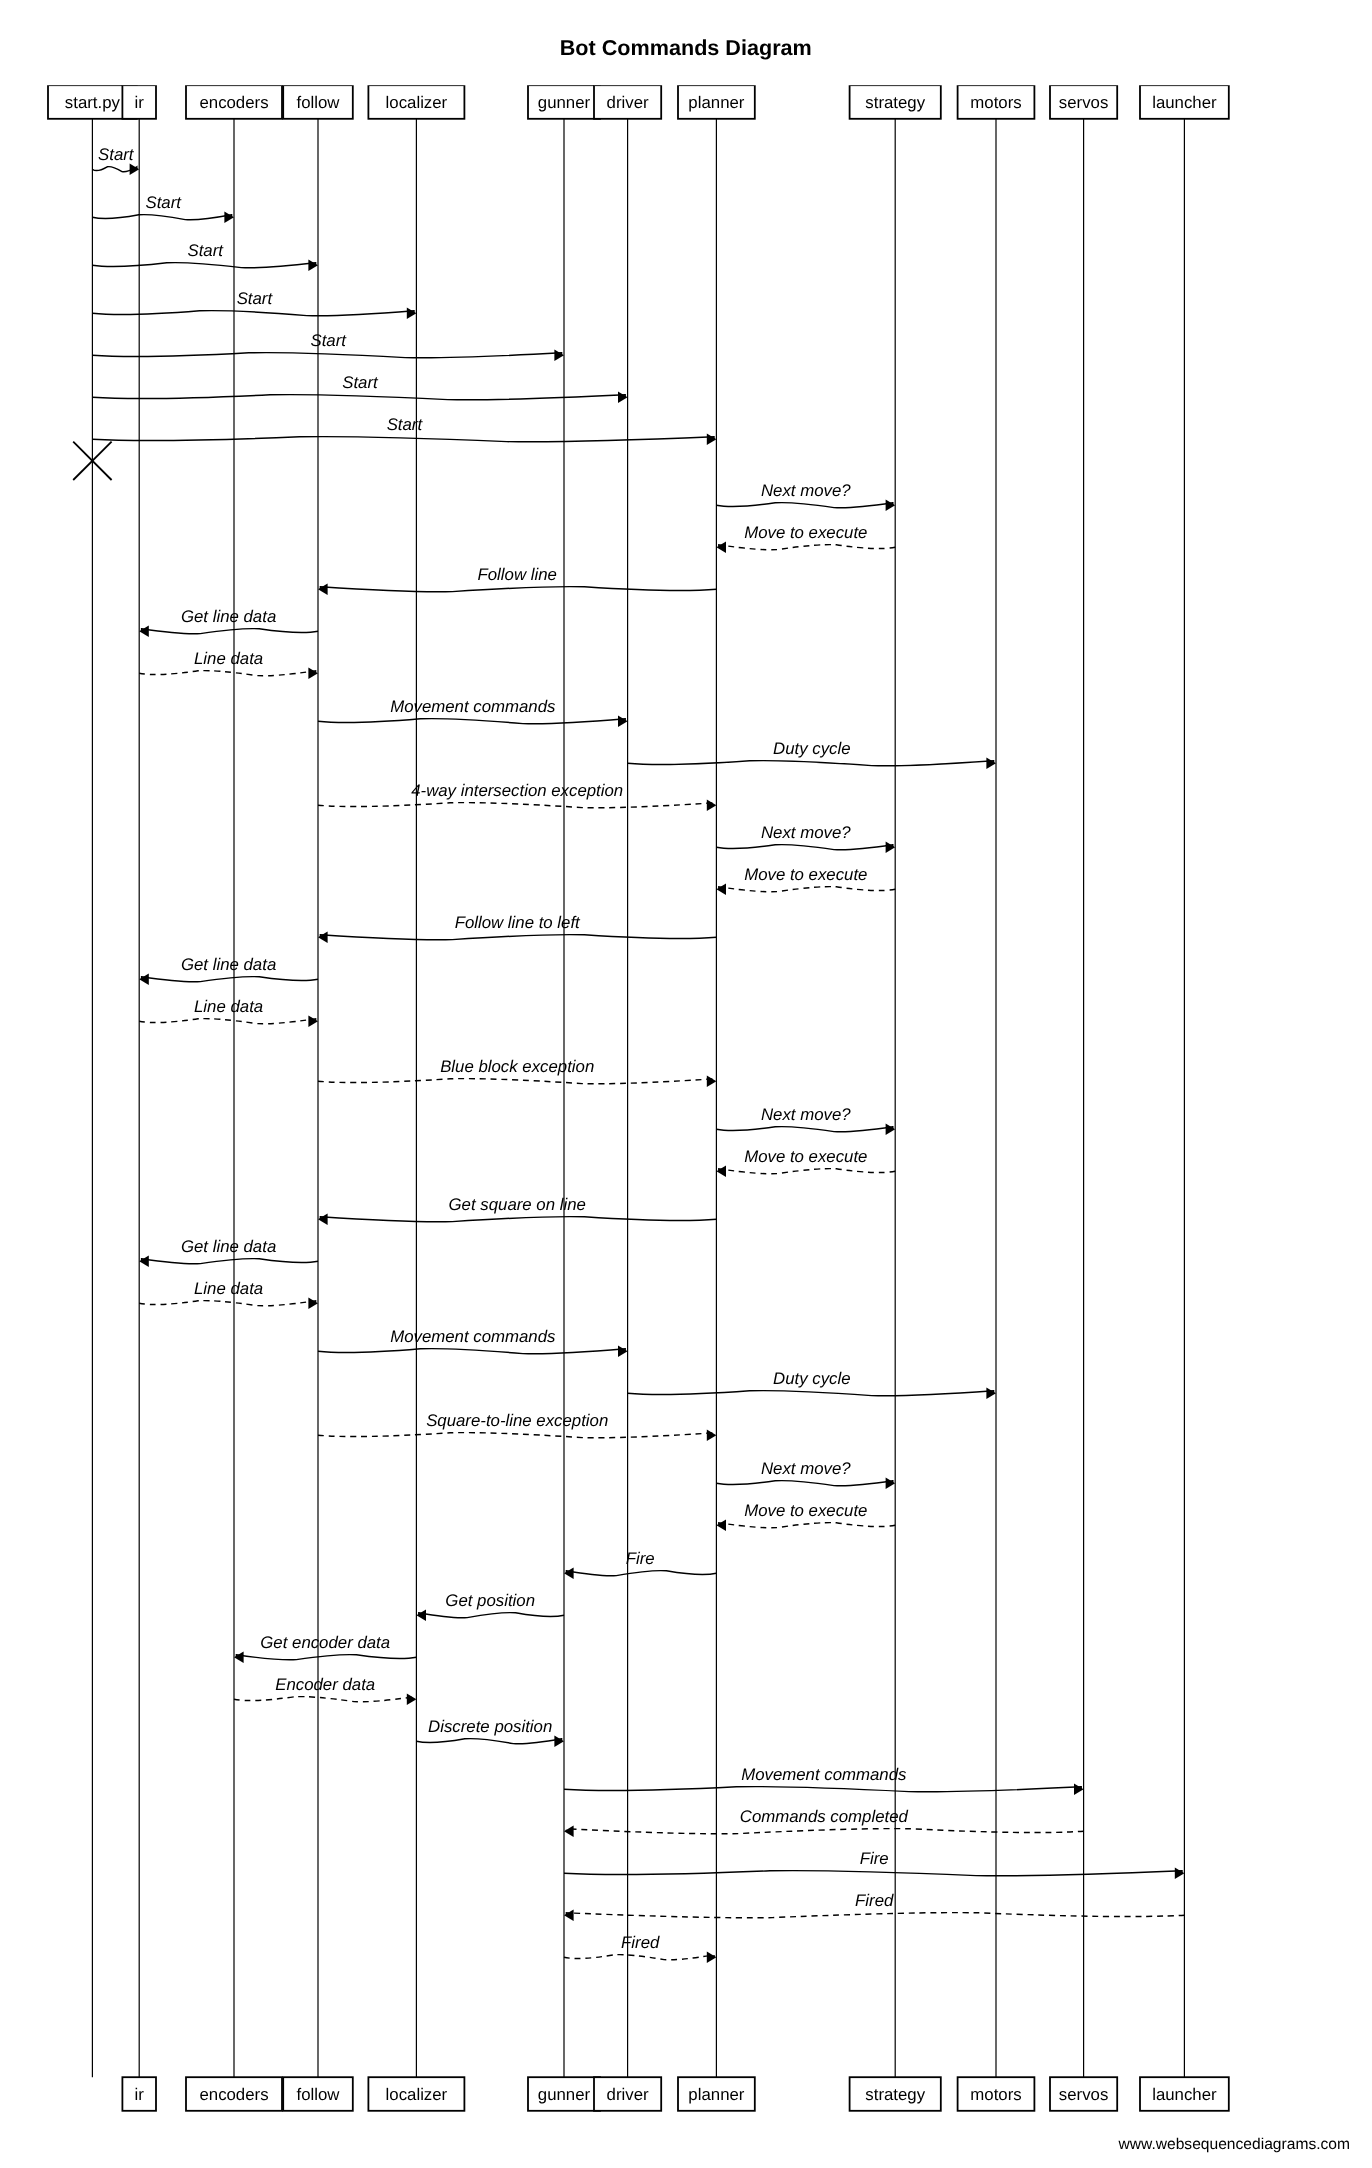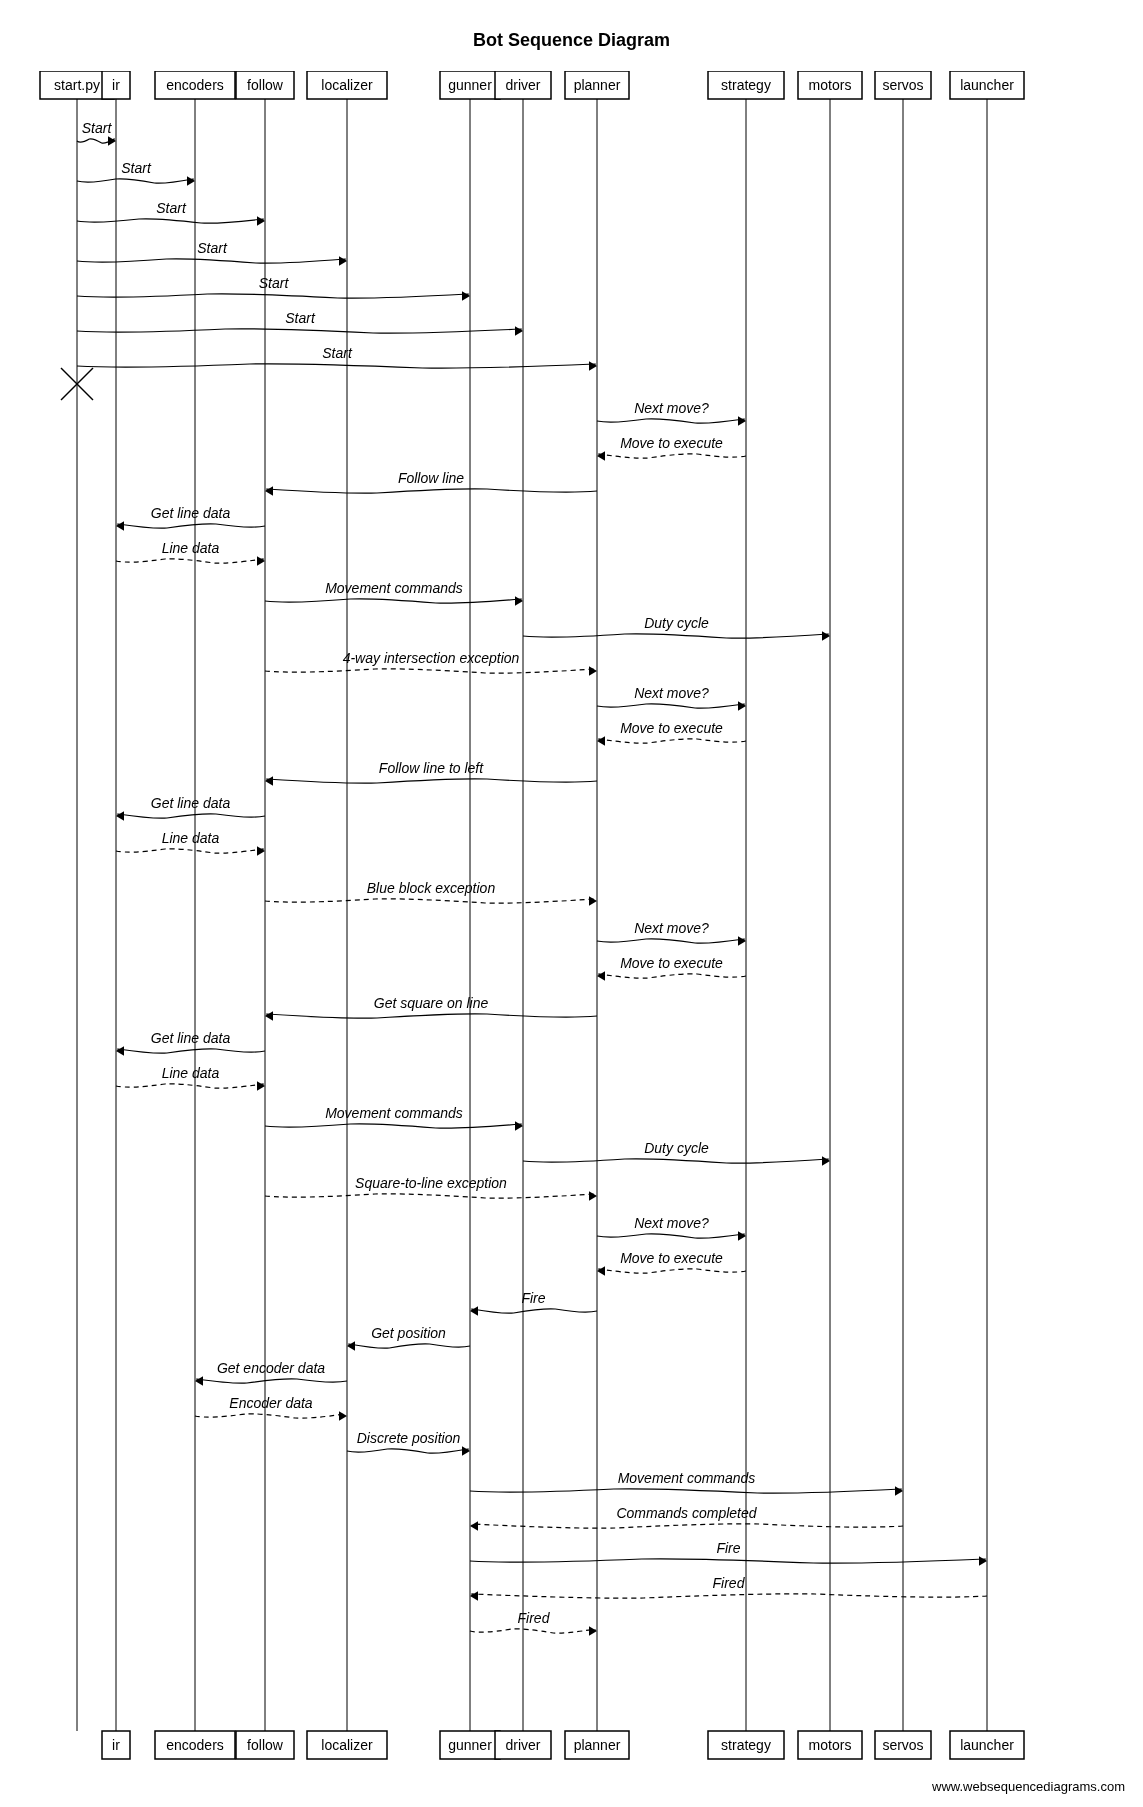--- a/index.html
+++ b/index.html
@@ -58,21 +58,21 @@
     text-anchor: end;
   }
   .destroyX {
     stroke: #000;
     stroke-width: 1.5;
   }
 </style>
 </head>
 <body>
 
-<div class="title">Bot Sequence Diagram</div>
+<div class="title">Bot Commands Diagram</div>
 
 <svg id="diagram-svg" width="1143" height="1730">
     <line x1="77" y1="28" x2="77" y2="1660" class="lifeline"></line>
     <line x1="116" y1="28" x2="116" y2="1660" class="lifeline"></line>
     <line x1="195" y1="28" x2="195" y2="1660" class="lifeline"></line>
     <line x1="265" y1="28" x2="265" y2="1660" class="lifeline"></line>
     <line x1="347" y1="28" x2="347" y2="1660" class="lifeline"></line>
     <line x1="470" y1="28" x2="470" y2="1660" class="lifeline"></line>
     <line x1="523" y1="28" x2="523" y2="1660" class="lifeline"></line>
     <line x1="597" y1="28" x2="597" y2="1660" class="lifeline"></line>

